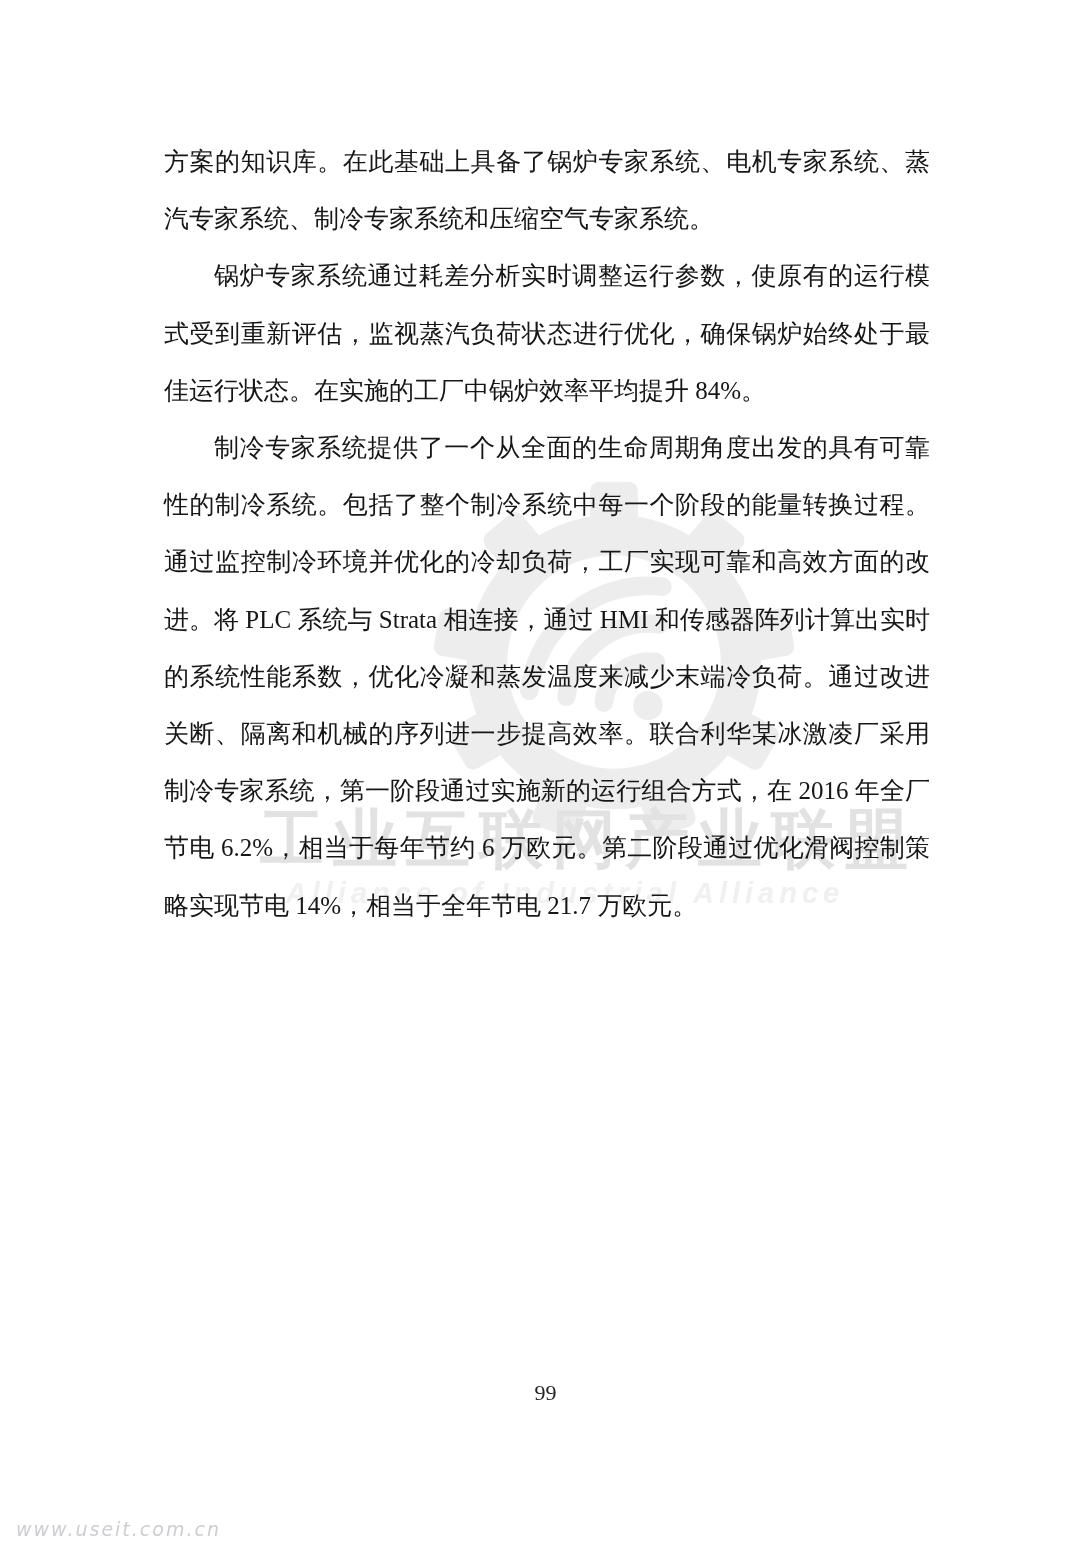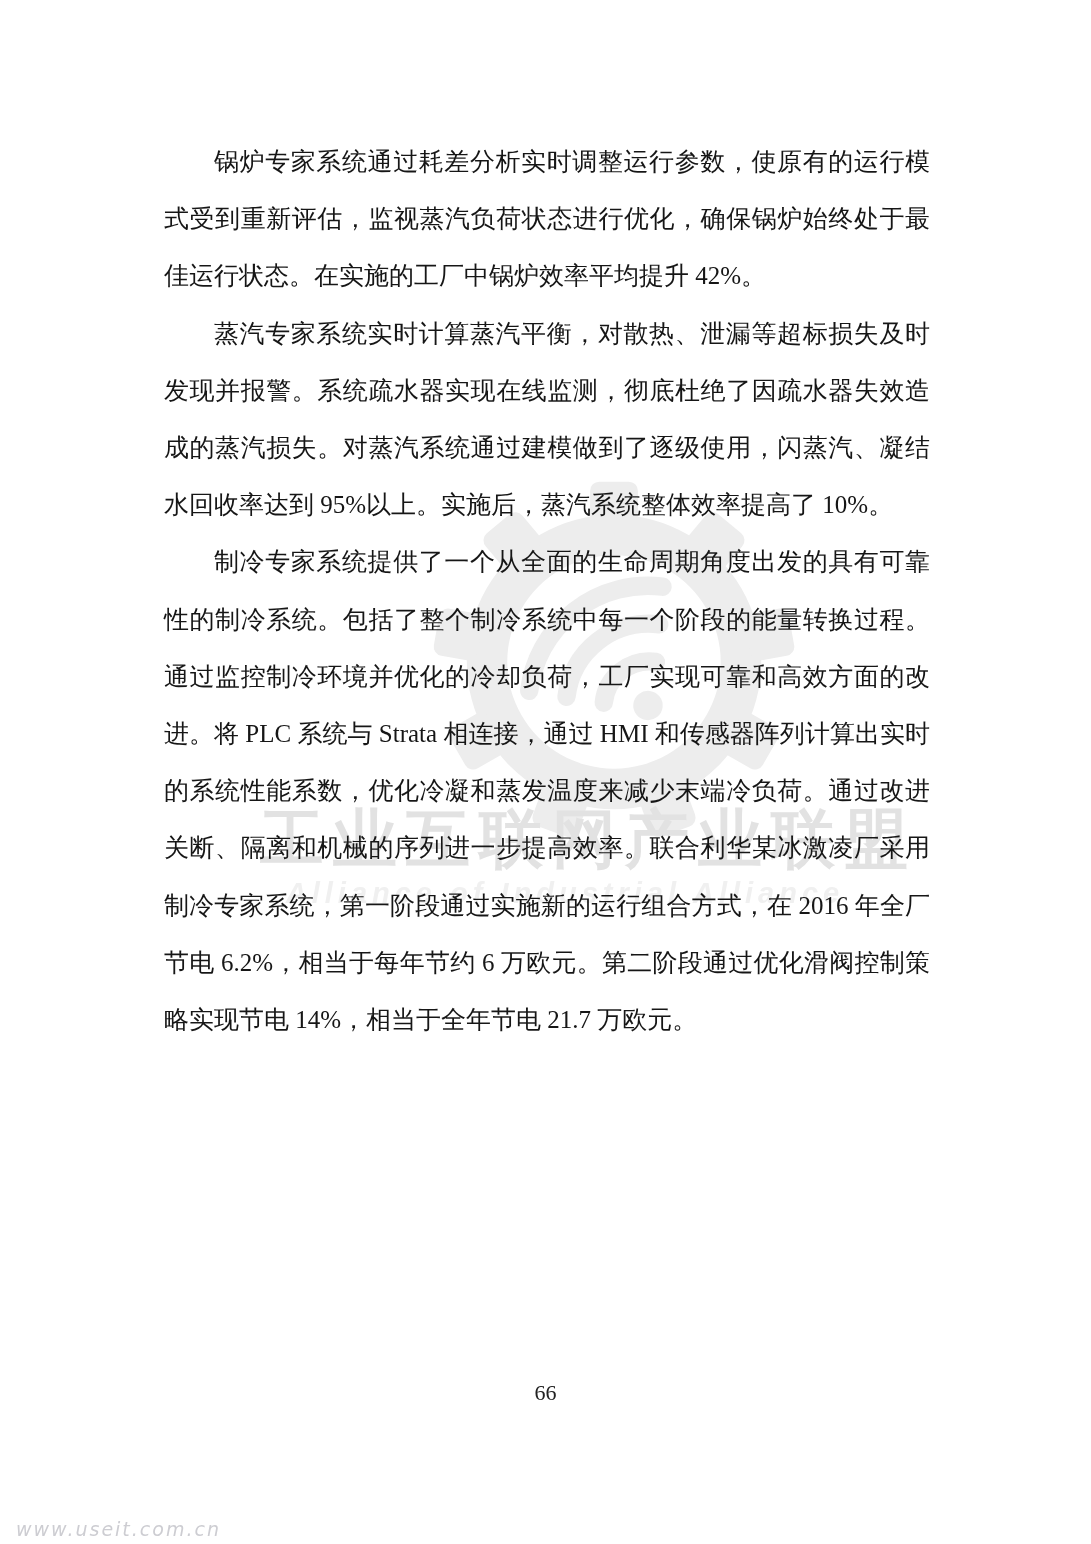--- a/index.html
+++ b/index.html
@@ -88,22 +88,22 @@
       <path d="M68,99  a45,45 0 0 1 64,0" stroke="#ededed" stroke-width="10" fill="none" stroke-linecap="round"></path>
       <path d="M54,84  a65,65 0 0 1 92,0" stroke="#ededed" stroke-width="10" fill="none" stroke-linecap="round"></path>
     </g>
   </svg>
 
   <div class="wm-cn">工业互联网产业联盟</div>
 
   <div class="wm-en">Alliance of Industrial Alliance</div>
 
   <main class="doc">
-    <p class="para indent">锅炉专家系统通过耗差分析实时调整运行参数，使原有的运行模式受到重新评估，监视蒸汽负荷状态进行优化，确保锅炉始终处于最佳运行状态。在实施的工厂中锅炉效率平均提升 42%。</p>
-    <p class="para indent">蒸汽专家系统实时计算蒸汽平衡，对散热、泄漏等超标损失及时发现并报警。系统疏水器实现在线监测，彻底杜绝了因疏水器失效造成的蒸汽损失。对蒸汽系统通过建模做到了逐级使用，闪蒸汽、凝结水回收率达到 95%以上。实施后，蒸汽系统整体效率提高了 10%。</p>
+    <p class="para">方案的知识库。在此基础上具备了锅炉专家系统、电机专家系统、蒸汽专家系统、制冷专家系统和压缩空气专家系统。</p>
+    <p class="para indent">锅炉专家系统通过耗差分析实时调整运行参数，使原有的运行模式受到重新评估，监视蒸汽负荷状态进行优化，确保锅炉始终处于最佳运行状态。在实施的工厂中锅炉效率平均提升 84%。</p>
     <p class="para indent">制冷专家系统提供了一个从全面的生命周期角度出发的具有可靠性的制冷系统。包括了整个制冷系统中每一个阶段的能量转换过程。通过监控制冷环境并优化的冷却负荷，工厂实现可靠和高效方面的改进。将 PLC 系统与 Strata 相连接，通过 HMI 和传感器阵列计算出实时的系统性能系数，优化冷凝和蒸发温度来减少末端冷负荷。通过改进关断、隔离和机械的序列进一步提高效率。联合利华某冰激凌厂采用制冷专家系统，第一阶段通过实施新的运行组合方式，在 2016 年全厂节电 6.2%，相当于每年节约 6 万欧元。第二阶段通过优化滑阀控制策略实现节电 14%，相当于全年节电 21.7 万欧元。</p>
   </main>
 
-  <div class="page-number">66</div>
+  <div class="page-number">99</div>
 
   <div class="site-wm">www.useit.com.cn</div>
 
 </div>
 
 </body></html>

